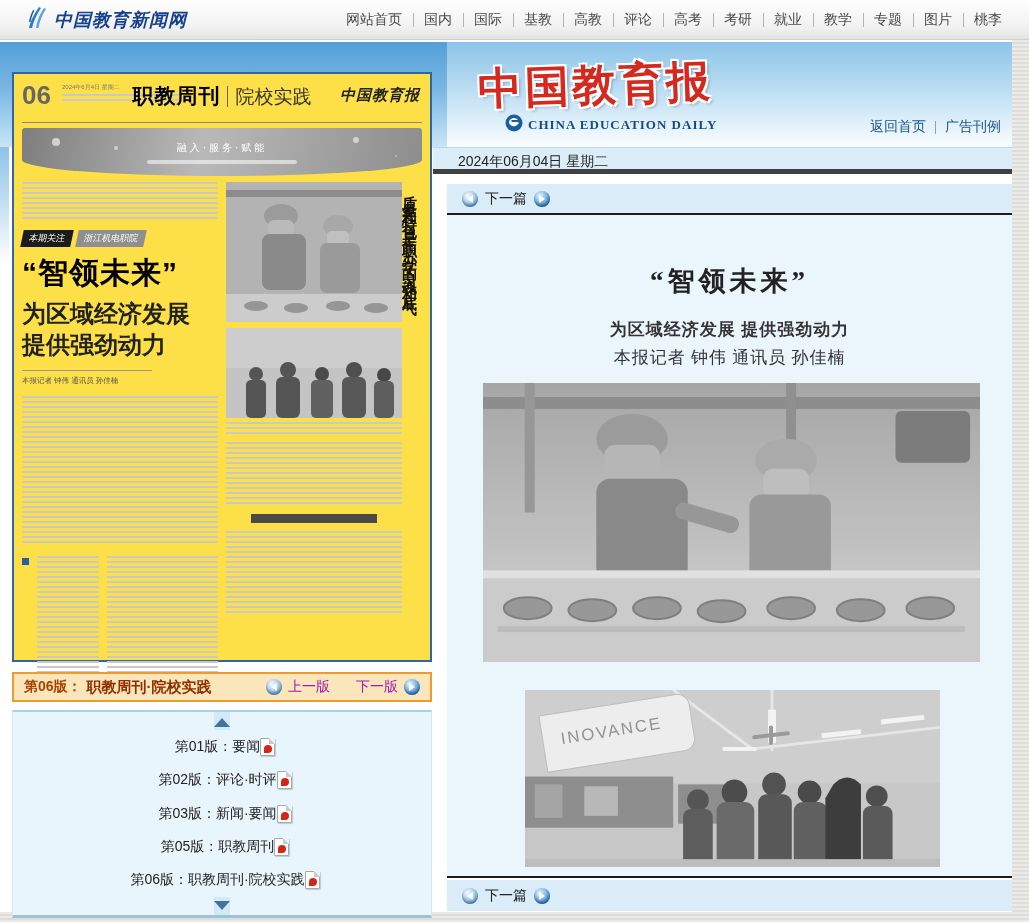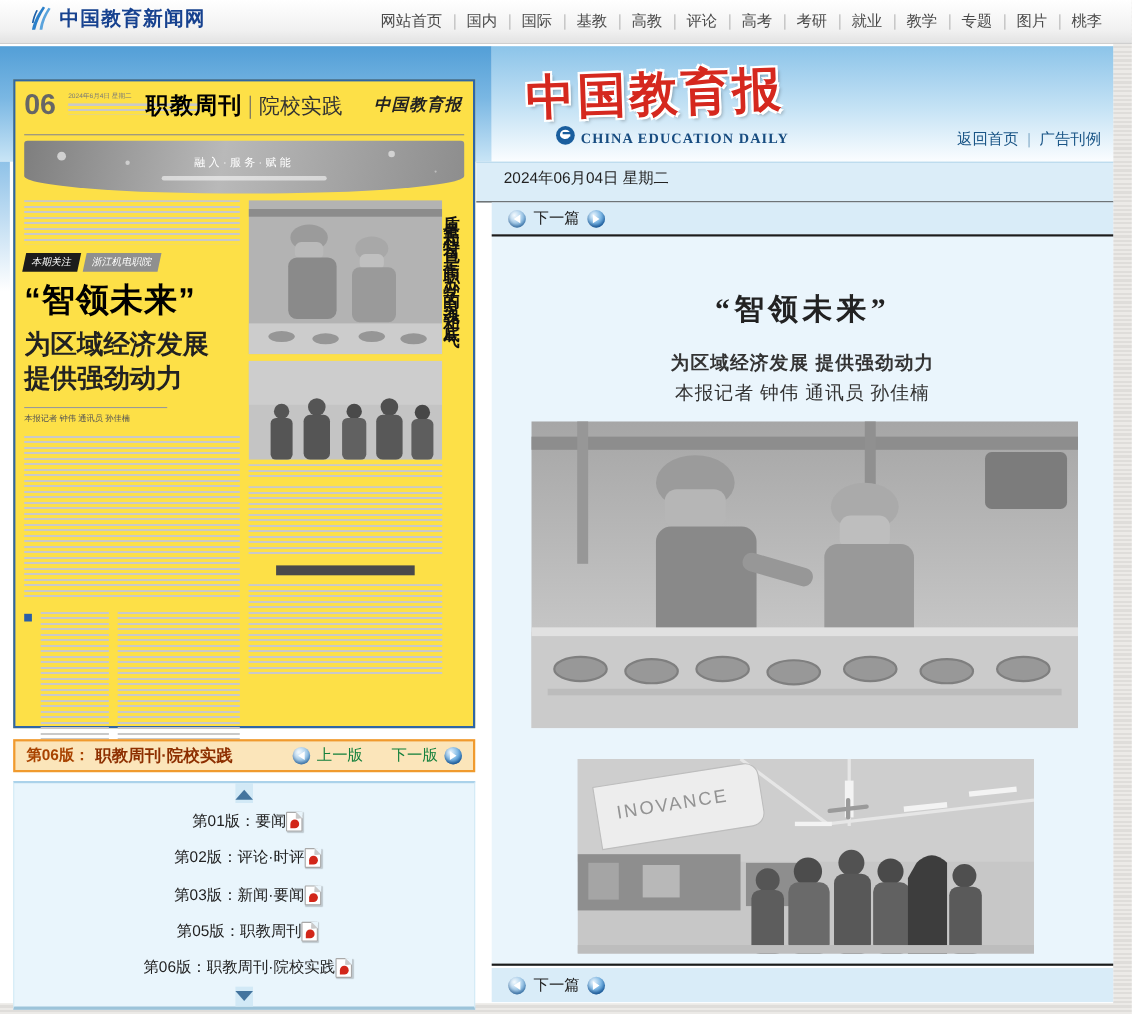--- a/index.html
+++ b/index.html
@@ -5,21 +5,21 @@
   * { margin:0; padding:0; box-sizing:border-box; }
   html,body { font-family:"Liberation Sans", sans-serif; }
   .page { position:relative; width:1029px; height:922px; overflow:hidden;
           background:repeating-linear-gradient(180deg,#eceae7 0 2px,#dfddda 2px 4px); }
   .site { position:absolute; left:0; top:0; width:1012px; height:912px; background:#fff; }
 
   
   .topbar { position:absolute; left:0; top:0; width:1029px; height:40px;
             background:linear-gradient(180deg,#ffffff,#f1f1f1 70%,#e3e3e3);
             border-bottom:1px solid #cfcfcf; display:flex; align-items:center; z-index:5; }
-  .logo { display:flex; gap:6px; margin-left:26px; cursor:pointer; }
+  .logo { display:flex; align-items:center; gap:6px; margin-left:26px; cursor:pointer;font-style:italic; }
   .logo-txt { font-size:18px; font-weight:bold; color:#16418f; letter-spacing:1px; }
   .topnav { display:flex; align-items:center; margin-left:auto; margin-right:16px; }
   .topnav a { font-size:14px; color:#4a4a4a; text-decoration:none; padding:0 11px; position:relative; cursor:pointer; white-space:nowrap; }
   .topnav a + a::before { content:""; position:absolute; left:0; top:2px; height:14px; border-left:1px solid #b5b5b5; }
 
   
   .band-left { position:absolute; left:0; top:42px; width:447px; height:105px;
                background:linear-gradient(180deg,#539fd7 0%,#7ab7e3 45%,#c9e5f6 100%); }
   .left-strip { position:absolute; left:0; top:147px; width:9px; height:118px;
                 background:linear-gradient(180deg,#8fc2e8,#ffffff); }
@@ -29,22 +29,22 @@
             font-size:44px; font-weight:bold; color:#d5281e; letter-spacing:3px;
             transform:rotate(-2deg);
             text-shadow:-2px -2px 0 #fff,2px -2px 0 #fff,-2px 2px 0 #fff,2px 2px 0 #fff,3px 3px 3px rgba(0,0,0,.25); }
   .en-row { position:absolute; left:505px; top:114px; display:flex; align-items:center; gap:5px; }
   .en-txt { font-family:"Liberation Serif",serif; font-size:13px; font-weight:bold; color:#174c80; letter-spacing:1px; }
   .hdr-links { position:absolute; left:870px; top:118px; display:flex; align-items:center; gap:9px; }
   .hdr-links a { font-size:14px; color:#1a5586; text-decoration:none; cursor:pointer; }
   .hl-sep { border-left:1px solid #7fa8c6; height:13px; }
 
   
-  .datebar { position:absolute; left:433px; top:147px; width:579px; height:37px;
-             background:#dbedf8; border-top:1px solid #b7d8ec; border-bottom:1px solid #404040;
+  .datebar { position:absolute; left:433px; top:147px; width:579px; height:27px;
+             background:#dbedf8; border-top:1px solid #b7d8ec; border-bottom:5px solid #404040;
              font-size:14px; color:#222; line-height:26px; padding-left:25px; }
 
   
   .nav-art { position:absolute; left:447px; width:565px; background:#d9ecf8;
              display:flex; align-items:center; gap:7px; padding-left:15px; }
   .nav-art.top { top:184px; height:29px; }
   .nav-art.bot { top:880px; height:31px; }
   .nav-art .lbl { font-size:14px; color:#222; cursor:pointer; }
   .sph { width:16px; height:16px; border-radius:50%; display:inline-flex; align-items:center; justify-content:center;
          background:radial-gradient(circle at 35% 30%,#eaf5fd,#7db7e4 45%,#1d6cb5 85%);
@@ -110,21 +110,21 @@
   .v-head { writing-mode:vertical-rl; text-orientation:upright; font-family:"Liberation Serif",serif;
             font-size:15px; font-weight:bold; color:#111; letter-spacing:7px; height:420px; margin:0 auto; }
 
   
   .pagebar { position:absolute; left:12px; top:672px; width:420px; height:30px;
              background:#fbe5ba; border:2px solid #f09a2e; display:flex; align-items:center;
              padding:0 10px; gap:5px; }
   .pb-no { font-size:14px; font-weight:bold; color:#a84300; }
   .pb-name { font-size:15px; font-weight:bold; color:#8d2f00; }
   .pb-right { margin-left:auto; display:flex; align-items:center; gap:6px; }
-  .pb-right .lbl { font-size:14px; color:#15803d; cursor:pointer; }
+  .pb-right .lbl { font-size:14px; color:#a21caf; cursor:pointer; }
   .pb-gap { width:14px; }
 
   
   .plist { position:absolute; left:12px; top:710px; width:420px; height:208px; z-index:4;
            background:#e9f5fc; border-top:2px solid #abd2ea; border-bottom:3px solid #9cc3d9;
            border-left:1px solid #d3eaf6; border-right:1px solid #d3eaf6;
            display:flex; flex-direction:column;align-items:center; }
   .arrow-strip { height:18px; background:#d2e9f6; display:flex; align-items:center; justify-content:center; cursor:pointer; }
   .tri-up { width:0; height:0; border:8px solid transparent; border-bottom:9px solid #43749e; margin-top:-6px; }
   .tri-dn { width:0; height:0; border:8px solid transparent; border-top:9px solid #43749e; margin-bottom:-6px; }

